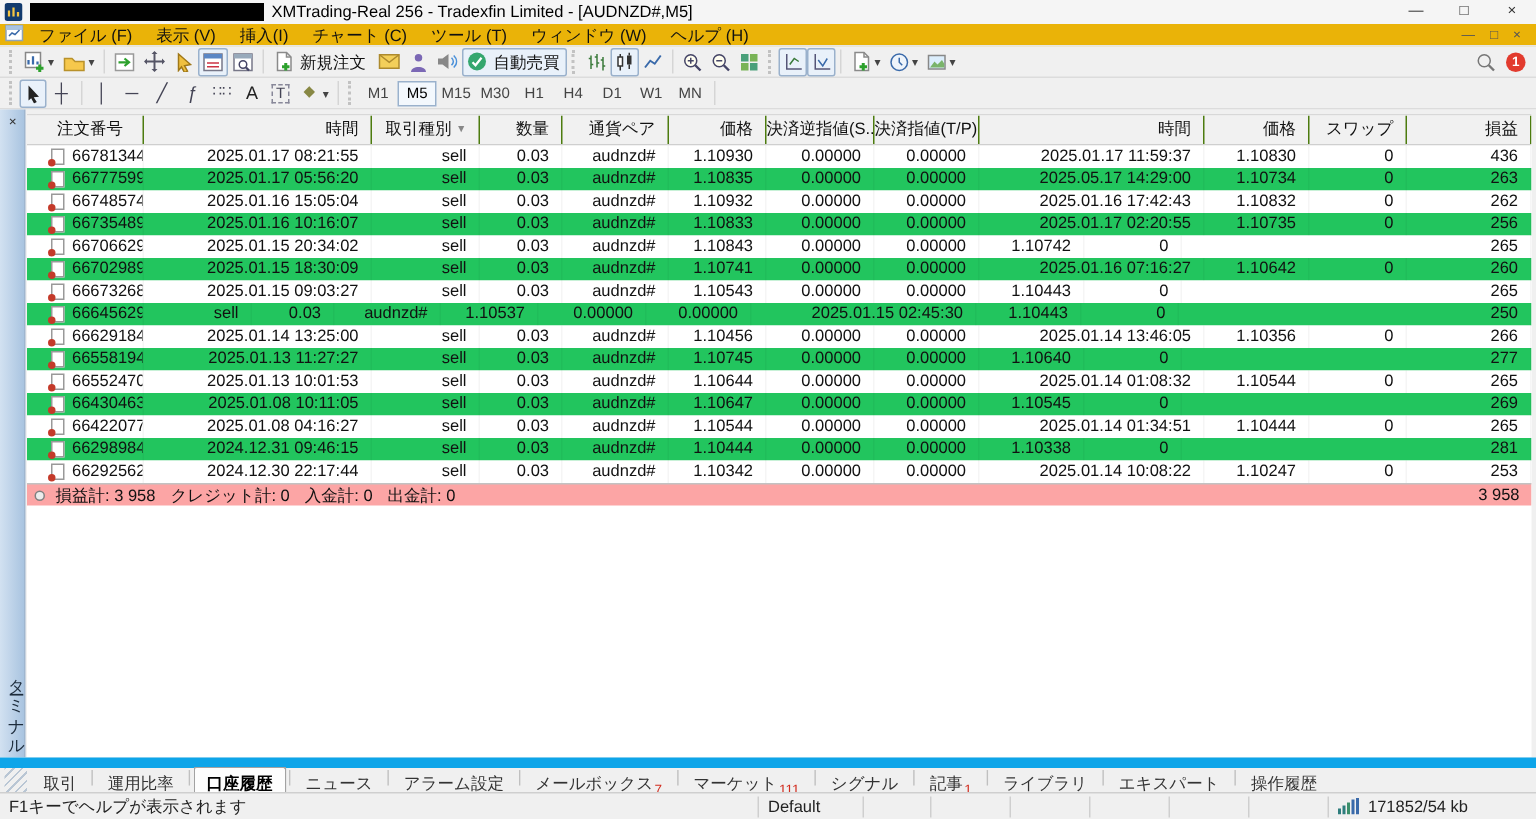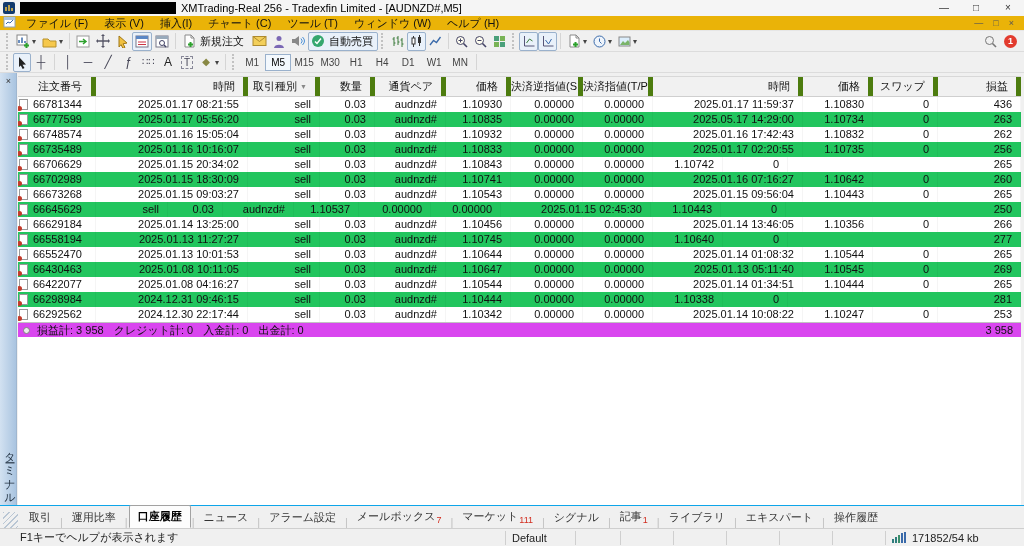--- a/index.html
+++ b/index.html
@@ -34,44 +34,44 @@
 .badge{width:13px;height:13px;border-radius:50%;background:#e23b2e;color:#fff;font-size:9px;font-weight:bold;display:flex;align-items:center;justify-content:center;margin:0 4px}
 .tf{min-width:26px;height:17px;line-height:15px;text-align:center;font-size:10px;color:#444;border:1px solid transparent;padding:0 2px}
 .tf.pressed{border-color:#9ab1cc;background:#f3f8fd;color:#000}
 
 .terminal{position:absolute;top:73px;left:0;right:0;bottom:18px;background:#f0f0f0}
 .strip{position:absolute;left:0;top:0;bottom:23px;width:17px;background:linear-gradient(90deg,#d2e1f1,#a9c4e0);border-right:1px solid #9fb6cf}
 .strip-x{position:absolute;top:3px;left:3px;width:11px;height:11px;text-align:center;line-height:11px;font-size:9px;color:#333}
 .strip-label{position:absolute;bottom:6px;left:2px;writing-mode:vertical-rl;font-size:11px;color:#1d2c3c;letter-spacing:1px}
 .table-area{position:absolute;left:18px;top:3px;right:3px;bottom:23px;background:#fff;overflow:hidden;border-top:1px solid #d8d8d8}
 .thead{display:flex;height:20px;background:#f1f1f1;border-bottom:1px solid #cfcfcf}
-.th{line-height:19px;font-size:11px;color:#111;border-right:5px solid #4d7c0f;text-align:right;padding-right:8px;white-space:nowrap;overflow:hidden}
+.th{line-height:19px;font-size:11px;color:#111;border-right:1px solid #4d7c0f;text-align:right;padding-right:8px;white-space:nowrap;overflow:hidden}
 .th.left{text-align:left;padding-left:20px}
 .sort{font-size:7px;color:#888;margin-left:3px;vertical-align:1px}
 .tr{display:flex;height:15px;background:#fff}
 .tr.alt{background:#22c55e}
 .td{line-height:15px;font-size:11px;color:#111;text-align:right;padding-right:8px;border-right:1px solid rgba(0,0,0,0.04);overflow:hidden;white-space:nowrap}
-.td.left{text-align:left;padding:0 0 0 1px;display:flex;align-items:center;gap:5px}
+.td.left{text-align:left;padding:0 0 0 16px;display:flex;align-items:center;gap:5px}
 .doc{width:9px;height:11px;background:#fff;border:1px solid #999;position:relative;flex:0 0 auto}
 .doc::after{content:"";position:absolute;left:-3px;bottom:-2px;width:5px;height:5px;border-radius:50%;background:#c43a2a}
 .c0{width:78px}.c1{width:152px}.c2{width:72px}.c3{width:55px}.c4{width:71px}.c5{width:65px}.c6{width:72px}.c7{width:70px}.c8{width:150px}.c9{width:70px}.c10{width:65px}.c11{flex:1;min-width:80px}
-.summary{display:flex;height:15px;background:#d946ef;border-top:1px solid #c2c2c2;align-items:center;font-size:11px;color:#111}
+.summary{display:flex;height:15px;background:#fca5a5;border-top:1px solid #c2c2c2;align-items:center;font-size:11px;color:#111}
 .sum-ico{width:7px;height:7px;border:1px solid #808080;border-radius:50%;background:#ececec;margin:0 7px 0 5px;flex:0 0 auto}
 .sum-pair{margin-right:10px;white-space:nowrap}
 .sum-total{margin-left:auto;padding-right:8px}
 
-.tabs{position:absolute;left:0;right:0;bottom:0;height:23px;background:#f0f0f0;border-top:1px solid #0ea5e9;display:flex;align-items:flex-end}
+.tabs{position:absolute;left:0;right:0;bottom:0;height:23px;background:#f0f0f0;border-top:7px solid #0ea5e9;display:flex;align-items:flex-start}
 .tabs-grip{width:15px;height:16px;margin:0 3px;background:repeating-linear-gradient(135deg,#b9c6d4 0 1px,transparent 1px 4px)}
 .tab{padding:3px 8px;color:#333;white-space:nowrap;position:relative}
 .tab.active{background:#fdfdfd;border:1px solid #a2a2a2;border-bottom-color:#fdfdfd;font-weight:bold;color:#000;border-radius:2px 2px 0 0;margin-top:-1px}
 .tab-div{color:#c0c0c0;padding:0 1px}
 .tab-badge{color:#d22c1e;font-size:9px;vertical-align:-3px;margin-left:1px}
 
 .statusbar{position:absolute;left:0;right:0;bottom:0;height:18px;background:#f0f0f0;border-top:1px solid #cfcfcf;display:flex;align-items:center;font-size:11px;color:#222}
-.status-help{flex:1;padding-left:20px;white-space:nowrap;overflow:hidden}
+.status-help{flex:1;padding-left:6px;white-space:nowrap;overflow:hidden}
 .seg{border-left:1px solid #cfcfcf;height:14px;display:flex;align-items:center;padding:0 6px;white-space:nowrap;flex:0 0 auto}
 .seg.w70{width:70px}.seg.w45{width:45px}.seg.w53{width:53px}.seg.kb{width:139px;gap:4px}
 </style>
 </head>
 <body>
 
 <div class="titlebar">
   <span>
       <svg width="12" height="12">
         <rect width="12" height="12" rx="2" fill="#123a6d"></rect>
@@ -511,21 +511,20 @@
             <span class="doc"></span>
             <span>66673268</span>
           </div>
           <div class="td c1">2025.01.15 09:03:27</div>
           <div class="td c2">sell</div>
           <div class="td c3">0.03</div>
           <div class="td c4">audnzd#</div>
           <div class="td c5">1.10543</div>
           <div class="td c6">0.00000</div>
           <div class="td c7">0.00000</div>
-          <div class="td c8">2025.01.15 09:56:04</div>
           <div class="td c9">1.10443</div>
           <div class="td c10">0</div>
           <div class="td c11">265</div>
         </div>
         <div class="tr alt">
           <div class="td c0 left">
             <span class="doc"></span>
             <span>66645629</span>
           </div>
           <div class="td c2">sell</div>
@@ -594,21 +593,20 @@
             <span class="doc"></span>
             <span>66430463</span>
           </div>
           <div class="td c1">2025.01.08 10:11:05</div>
           <div class="td c2">sell</div>
           <div class="td c3">0.03</div>
           <div class="td c4">audnzd#</div>
           <div class="td c5">1.10647</div>
           <div class="td c6">0.00000</div>
           <div class="td c7">0.00000</div>
-          <div class="td c8">2025.01.13 05:11:40</div>
           <div class="td c9">1.10545</div>
           <div class="td c10">0</div>
           <div class="td c11">269</div>
         </div>
         <div class="tr">
           <div class="td c0 left">
             <span class="doc"></span>
             <span>66422077</span>
           </div>
           <div class="td c1">2025.01.08 04:16:27</div>

